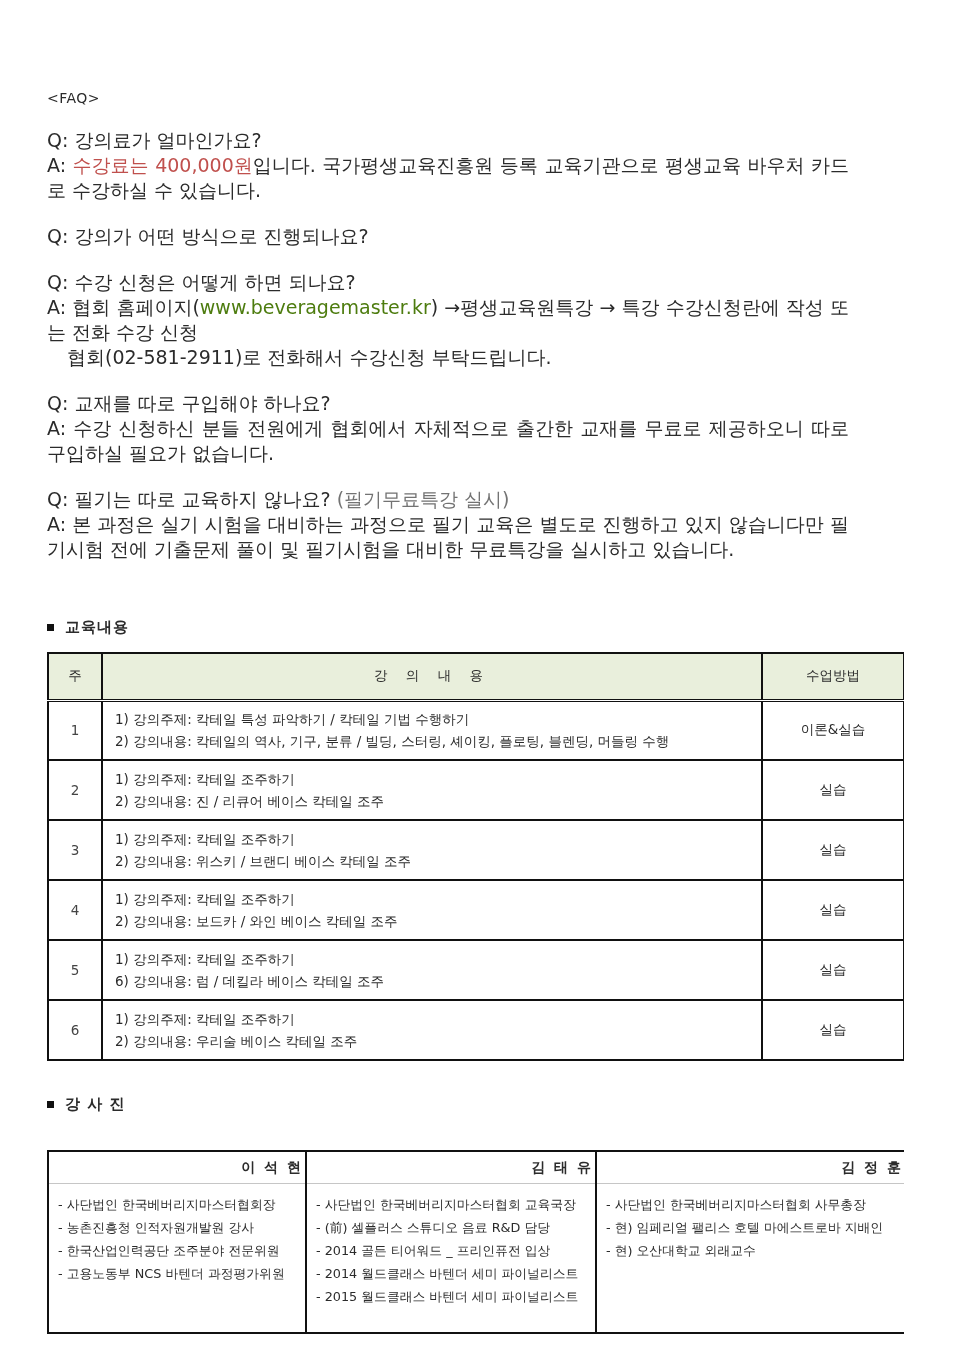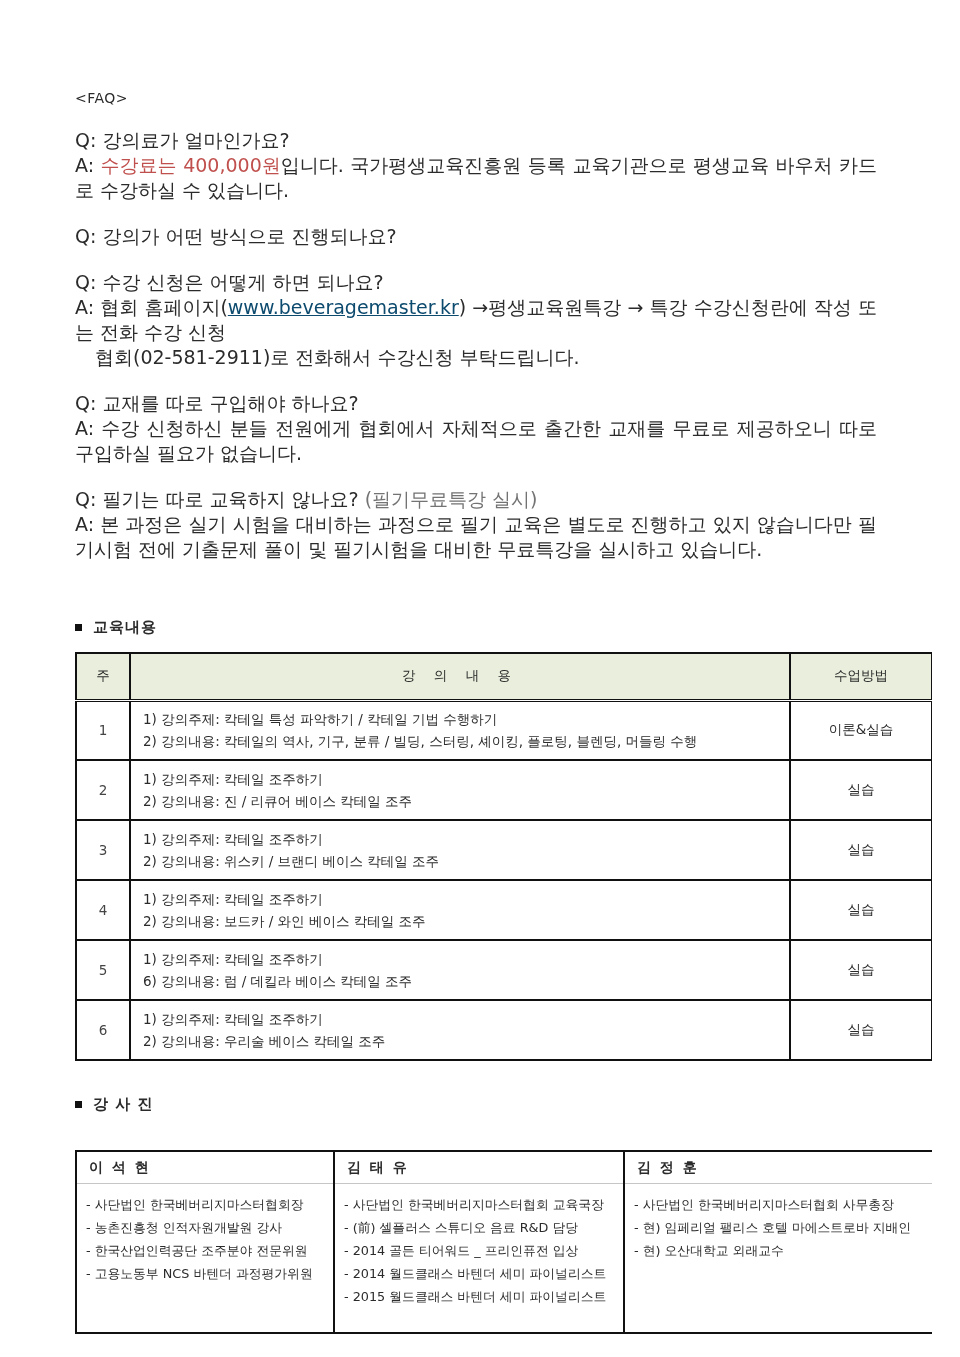--- a/index.html
+++ b/index.html
@@ -8,41 +8,39 @@
     background: #ffffff;
     font-family: "DejaVu Sans", "Liberation Sans", sans-serif;
     color: #2b2b2b;
   }
   .page {
     width: 904px;
     height: 1357px;
     background: #fff;
     padding: 90px 55px 0 47px;
     overflow: hidden;
-    margin-left: 28px;
   }
   
   .faq-title {
     font-size: 14px;
     margin: 0 0 22px 0;
     letter-spacing: 0.5px;
   }
   .qa { margin: 0 0 21px 0; }
   .q-line, .a-line {
     font-size: 19px;
     line-height: 25px;
     margin: 0;
   }
   .a-line { text-align: justify; }
   .a-indent { padding-left: 20px; }
   .hl-red { color: #c0504d; }
   .hl-magenta { color: #737373; }
   .link {
-    color: #0c4a6e;
-    text-decoration: underline;
+    color: #4d7c0f;
     cursor: pointer;
   }
   
   .section-edu { margin-top: 56px; }
   .section-inst { margin-top: 34px; }
   .section-title {
     font-weight: bold;
     font-size: 15px;
     letter-spacing: 1px;
     display: flex;
@@ -92,22 +90,23 @@
     vertical-align: top;
     padding: 0;
   }
   .inst td.c1 { width: 258px; }
   .inst td.c2 { width: 290px; }
   .inst td.c3 { width: 310px; }
   .inst-name {
     font-weight: bold;
     font-size: 14px;
     letter-spacing: 2px;
-    padding: 7px 10px 6px 12px;
+    padding: 7px 2px 6px 12px;
     border-bottom: 1px solid #c6c6c6;
+    text-align: right;
   }
   .inst-list {
     padding: 9px 4px 24px 9px;
     font-size: 12.8px;
   }
   .inst-list .item { line-height: 23px; }
 </style>
 </head>
 <body>
 

